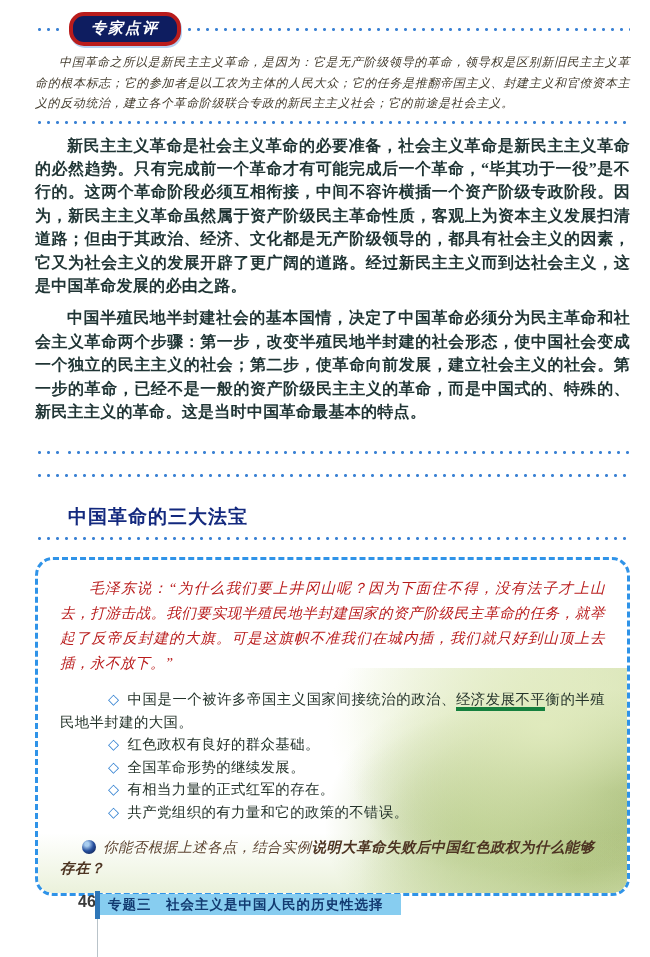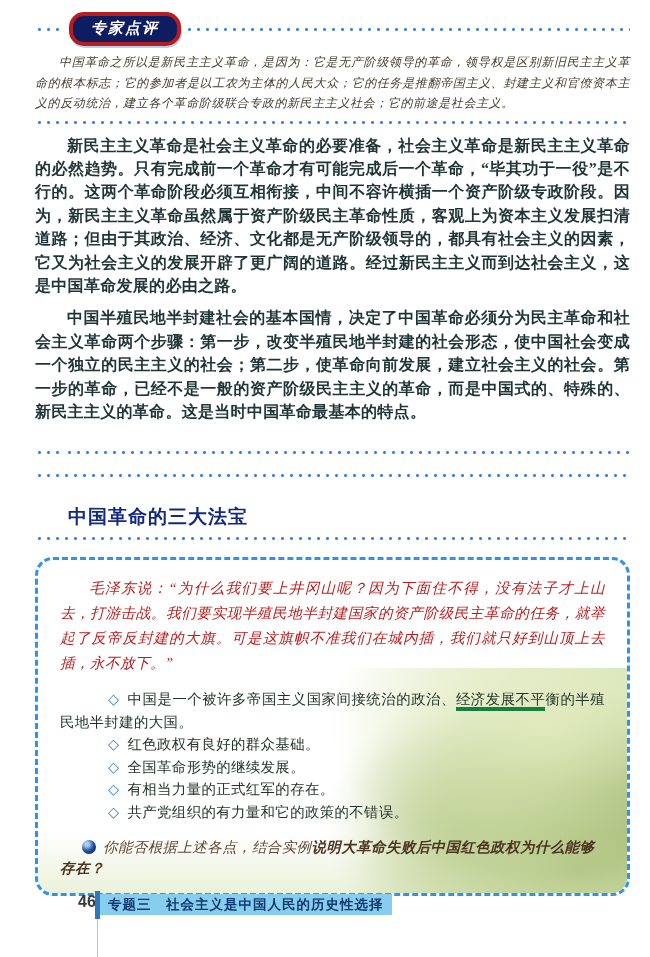--- a/index.html
+++ b/index.html
@@ -154,21 +154,21 @@
     background: #2e77b8;
   }
   .footer-strip {
     position: absolute; left: 100px; top: 3px; height: 21px;
     background: #87cdf0;
     color: #123a70;
     font-family: "Liberation Sans", sans-serif;
     font-size: 13.5px; font-weight: bold;
     letter-spacing: 1px;
     line-height: 21px;
-    padding: 0 8px 0 8px;
+    padding: 0 17px 0 8px;
     white-space: nowrap;
   }
   .spine-line {
     position: absolute; left: 97px; top: 919px; bottom: 0; width: 1px;
     background: #b9c3c9;
   }
 </style>
 </head>
 <body>
 

